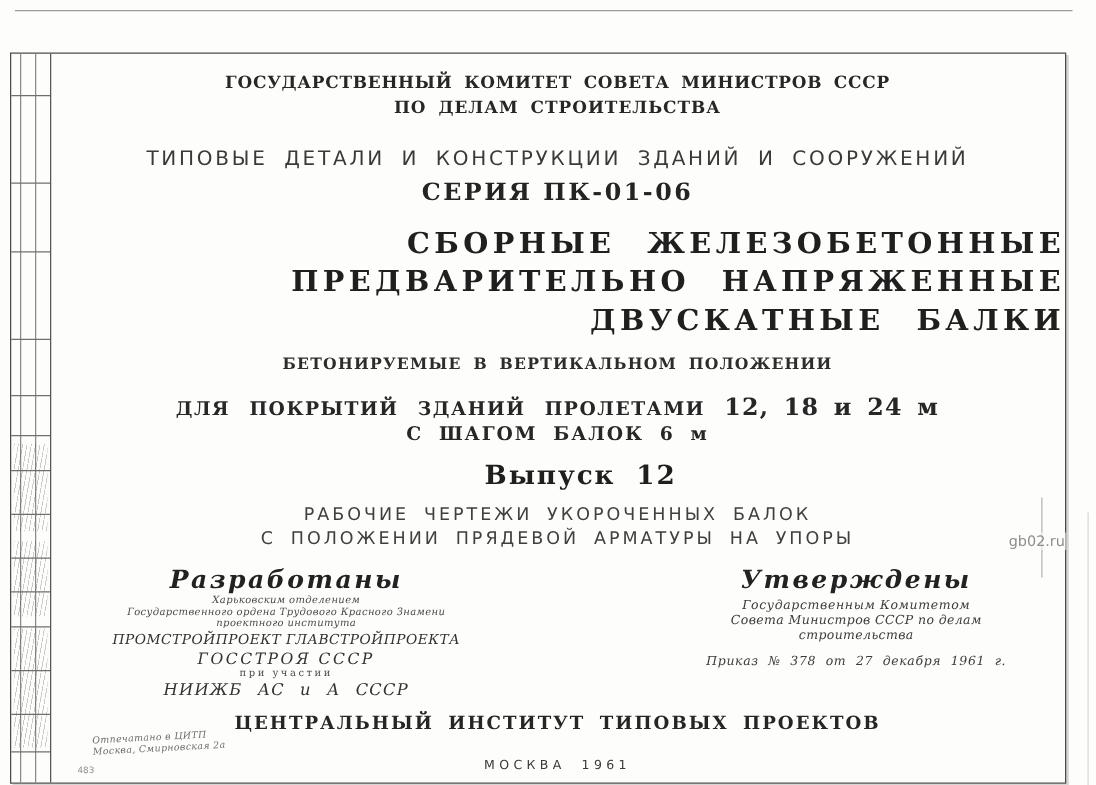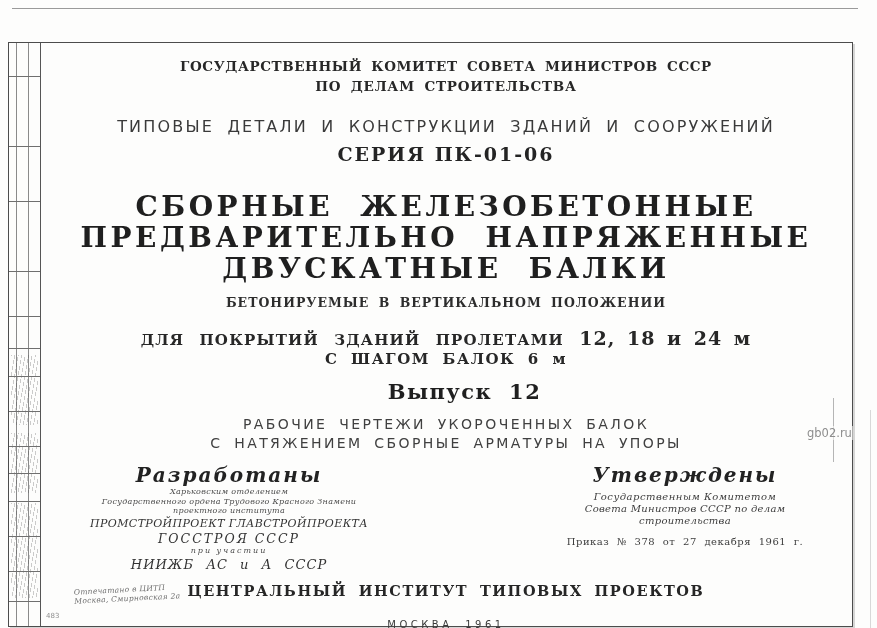--- a/index.html
+++ b/index.html
@@ -27,47 +27,47 @@
   .strip .v2{left:19px;}
   .strip .hline{position:absolute;left:0;right:0;height:0;border-top:1px solid #6f6f6f;}
   .scrib{position:absolute;left:2px;right:2px;opacity:.55;
     background:repeating-linear-gradient(100deg, rgba(70,70,70,.5) 0 .7px, transparent .7px 3.4px);}
   
   .content{margin-left:31px;text-align:center;position:relative;}
   .hdr1{margin-top:15px;font-size:13.5px;font-weight:bold;letter-spacing:.6px;word-spacing:4px;color:#272727;}
   .hdr2{margin-top:4px;font-size:13.5px;font-weight:bold;letter-spacing:.8px;word-spacing:4px;color:#272727;}
   .typ{margin-top:23px;font-family:"DejaVu Sans",sans-serif;font-size:16px;letter-spacing:2.2px;word-spacing:6px;color:#3a3a3a;}
   .ser{margin-top:7px;font-size:19px;font-weight:bold;letter-spacing:2px;color:#242424;}
-  .title{margin-top:26px;font-size:28px;font-weight:bold;letter-spacing:3.5px;word-spacing:14px;line-height:31px;color:#1f1f1f;}
+  .title{margin-top:14px;font-size:23px;font-weight:bold;letter-spacing:3.5px;word-spacing:14px;line-height:31px;color:#1f1f1f;text-align:right;}
   .beton{margin-top:11px;font-size:12.5px;font-weight:bold;letter-spacing:1px;word-spacing:4px;color:#2d2d2d;}
   .dlya{margin-top:17px;font-size:15px;font-weight:bold;letter-spacing:1.2px;word-spacing:9px;color:#272727;}
   .dlya .big{font-size:19px;letter-spacing:1px;word-spacing:4px;}
   .shag{margin-top:1px;font-size:15px;font-weight:bold;letter-spacing:1.5px;word-spacing:6px;color:#272727;}
   .vyp{margin-top:11px;font-size:21px;font-weight:bold;letter-spacing:1.5px;word-spacing:8px;color:#1f1f1f;padding-left:37px;}
   .rab{margin-top:12px;font-family:"DejaVu Sans",sans-serif;font-size:14px;letter-spacing:2.4px;word-spacing:5px;color:#404040;}
   .rab2{margin-top:3px;}
   
   .cols{display:flex;justify-content:space-between;margin-top:12px;padding:0 22px 0 34px;text-align:center;}
   .colL{width:310px;}
   .colR{width:290px;}
   .script-head{font-size:20px;font-weight:bold;font-style:italic;letter-spacing:2px;color:#222;}
   .tinyi{font-style:italic;font-size:8px;line-height:9.5px;color:#4a4a4a;letter-spacing:.3px;}
   .promstroy{font-style:italic;font-size:11px;line-height:14px;letter-spacing:.4px;color:#333;margin-top:1px;}
   .gosstroy{font-style:italic;font-size:12.5px;line-height:15px;letter-spacing:2px;color:#333;}
-  .uchastie{font-style:italic;font-size:8px;line-height:10px;color:#4a4a4a;letter-spacing:2px;}
+  .uchastie{font-size:8px;line-height:10px;color:#4a4a4a;letter-spacing:2px;}
   .niizhb{font-style:italic;font-size:13px;line-height:16px;letter-spacing:1px;word-spacing:7px;color:#333;margin-top:1px;}
   .appr1{font-style:italic;font-size:10px;line-height:12px;letter-spacing:.5px;color:#3d3d3d;margin-top:4px;}
   .appr2{font-style:italic;font-size:10px;line-height:12px;letter-spacing:.3px;color:#3d3d3d;}
-  .prikaz{font-size:10px;color:#3d3d3d;margin-top:9px;letter-spacing:.5px;word-spacing:4px;}
+  .prikaz{font-style:italic;font-size:10px;color:#3d3d3d;margin-top:9px;letter-spacing:.5px;word-spacing:4px;}
   
   .inst{margin-top:9px;font-size:14.5px;font-weight:bold;letter-spacing:1.6px;word-spacing:5px;color:#262626;}
   .mosk{margin-top:20px;font-family:"DejaVu Sans",sans-serif;font-size:10px;letter-spacing:3.5px;word-spacing:6px;color:#3a3a3a;}
   .printnote{position:absolute;left:74px;top:585px;transform:rotate(-3deg);
     font-style:italic;font-size:7.5px;line-height:9px;color:#6e6e6e;text-align:left;letter-spacing:.3px;}
-  .sheetno{position:absolute;left:46px;top:612px;font-size:7px;color:#8f8f8f;font-family:"DejaVu Sans",sans-serif;}
+  .sheetno{position:absolute;left:62px;top:612px;font-size:7px;color:#8f8f8f;font-family:"DejaVu Sans",sans-serif;}
   .watermark{position:absolute;left:806px;top:426px;font-family:"DejaVu Sans",sans-serif;
     font-size:11.5px;color:#8d8d8d;background:rgba(253,253,252,.55);padding:0 1px;z-index:5;}
 </style>
 </head>
 <body>
 
 <div>
   <div class="topline"></div>
 
   <div class="frame">
@@ -110,21 +110,21 @@
       <div class="beton">БЕТОНИРУЕМЫЕ В ВЕРТИКАЛЬНОМ ПОЛОЖЕНИИ</div>
 
       <div class="dlya">
         <span>ДЛЯ ПОКРЫТИЙ ЗДАНИЙ ПРОЛЕТАМИ</span>
         <span class="big">12, 18 и 24 м</span>
       </div>
       <div class="shag">С ШАГОМ БАЛОК 6 м</div>
 
       <div class="vyp">Выпуск 12</div>
       <div class="rab">РАБОЧИЕ ЧЕРТЕЖИ УКОРОЧЕННЫХ БАЛОК</div>
-      <div class="rab rab2">С НАТЯЖЕНИЕМ СБОРНЫЕ АРМАТУРЫ НА УПОРЫ</div>
+      <div class="rab rab2">С ПОЛОЖЕНИИ ПРЯДЕВОЙ АРМАТУРЫ НА УПОРЫ</div>
 
       <div class="cols">
         <div class="colL">
           <div class="script-head">Разработаны</div>
           <div class="tinyi">Харьковским отделением</div>
           <div class="tinyi">Государственного ордена Трудового Красного Знамени</div>
           <div class="tinyi">проектного института</div>
           <div class="promstroy">ПРОМСТРОЙПРОЕКТ ГЛАВСТРОЙПРОЕКТА</div>
           <div class="gosstroy">ГОССТРОЯ СССР</div>
           <div class="uchastie">при участии</div>

